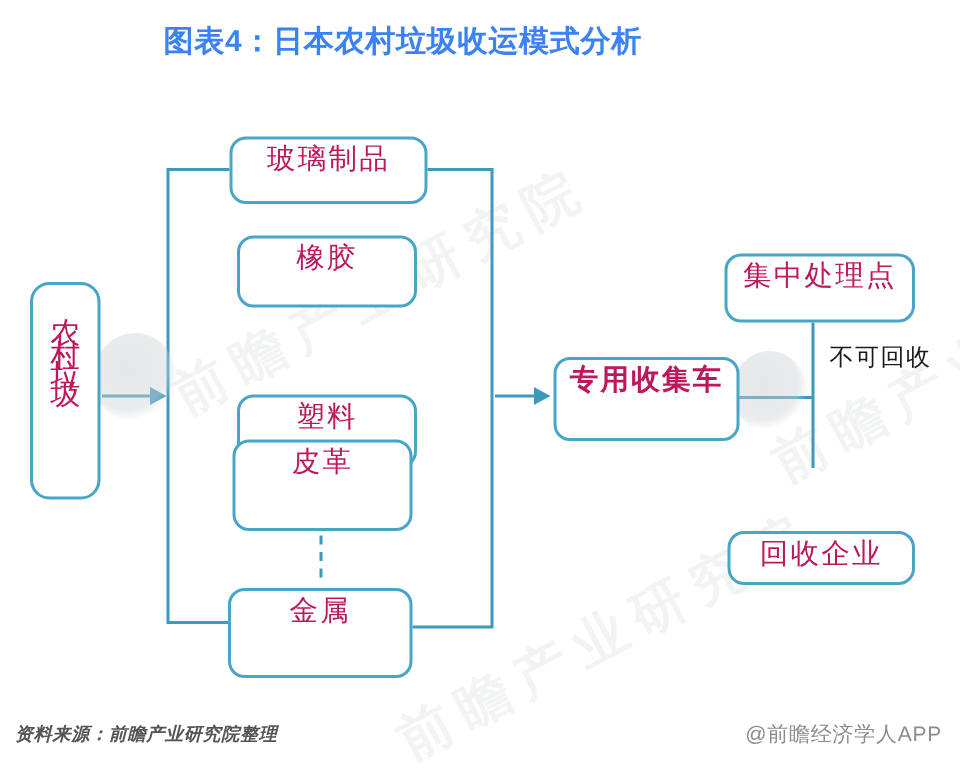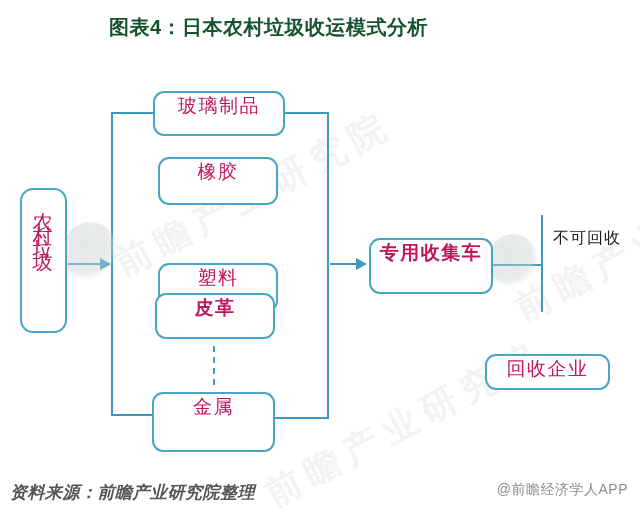--- a/index.html
+++ b/index.html
@@ -2,40 +2,40 @@
 <html><head>
 <meta charset="utf-8">
 <style>
   html,body{margin:0;padding:0;background:#ffffff;}
   .stage{
     position:relative;width:640px;height:514px;background:#ffffff;overflow:hidden;
     font-family:"Liberation Sans","DejaVu Sans",sans-serif;color:#1a1a1a;
   }
   .title{
     position:absolute;left:0;top:14px;width:537px;text-align:center;
-    font-size:20px;font-weight:bold;color:#14532d;letter-spacing:0.5px;
+    font-size:20px;font-weight:bold;color:#3b82f6;letter-spacing:0.5px;
   }
   .wires{position:absolute;left:0;top:0;pointer-events:none;}
   .box{
     position:absolute;box-sizing:border-box;background:#ffffff;
     border:2px solid #49A5C5;border-radius:11px;
     display:flex;align-items:flex-start;justify-content:center;
     font-size:19px;color:#be185d;letter-spacing:1.5px;white-space:nowrap;
     z-index:3;
   }
   .vtext{
     writing-mode:vertical-rl;text-orientation:upright;
     letter-spacing:13px;font-size:20px;transform:translateY(7px);
   }
   .edge-label{
     position:absolute;font-size:16px;color:#1a1a1a;letter-spacing:1px;
     white-space:nowrap;z-index:3;
   }
   .footer-source{
-    position:absolute;left:10px;top:481px;font-size:17px;font-style:italic;
+    position:absolute;left:10px;top:481px;font-size:12px;font-style:italic;
     font-weight:bold;color:#555;letter-spacing:0.5px;
   }
   .footer-brand{
     position:absolute;right:12px;top:481px;font-size:14px;color:#8c8c8c;
     letter-spacing:0.5px;
   }
   .wm{
     position:absolute;color:#8a8f93;opacity:0.10;font-size:36px;font-weight:bold;
     white-space:nowrap;letter-spacing:8px;transform:rotate(-28deg);z-index:1;
     pointer-events:none;
@@ -85,32 +85,35 @@
   </div>
 
   <div class="box" style="left:158px;top:157px;width:120px;height:48px;">
     <span>橡胶</span>
   </div>
 
   <div class="box" style="left:158px;top:225px;width:120px;height:49px;margin-top:38px;">
     <span>塑料</span>
   </div>
 
-  <div class="box" style="left:155px;top:293px;width:120px;height:46px;font-weight:bold;">
+  <div class="box" style="left:155px;top:293px;width:120px;height:61px;">
     <span>皮革</span>
   </div>
 
   <div class="box" style="left:152px;top:392px;width:123px;height:60px;">
     <span>金属</span>
   </div>
 
   <div class="box" style="left:369px;top:238px;width:124px;height:56px;font-weight:bold;">
     <span>专用收集车</span>
   </div>
 
+  <div class="box" style="left:483px;top:169px;width:127px;height:46px;">
+    <span>集中处理点</span>
+  </div>
 
   <div class="box" style="left:485px;top:312px;width:125px;height:36px;margin-top:42px;">
     <span>回收企业</span>
   </div>
 
   <div class="edge-label" style="left:553px;top:228px;">不可回收</div>
 
   <div class="footer-source">资料来源：前瞻产业研究院整理</div>
   <div class="footer-brand">@前瞻经济学人APP</div>
 

